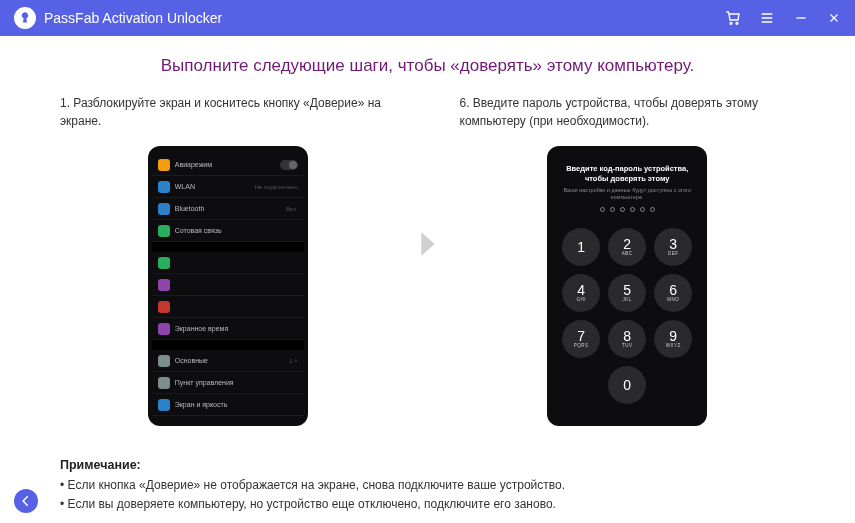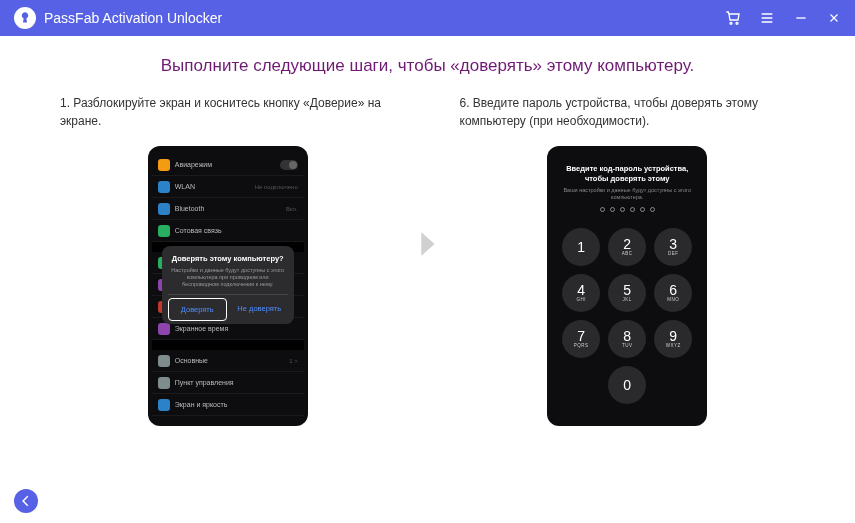--- a/index.html
+++ b/index.html
@@ -138,28 +138,20 @@
               <div class="val">1 &gt;</div>
             </div>
             <div class="row">
               <div class="ic" style="background: rgb(127, 140, 141);"></div>
               <div class="lbl">Пункт управления</div>
             </div>
             <div class="row">
               <div class="ic" style="background: rgb(44, 130, 201);"></div>
               <div class="lbl">Экран и яркость</div>
             </div>
-            <div class="modal">
-              <div class="mt">Доверять этому компьютеру?</div>
-              <div class="md">Настройки и данные будут доступны с этого компьютера при проводном или беспроводном подключении к нему.</div>
-              <div class="btns">
-                <div class="btn trust">Доверять</div>
-                <div class="btn no">Не доверять</div>
-              </div>
-            </div>
           </div>
       </div>
     </div>
     <div class="arrow">
       <svg width="40" height="40" viewBox="0 0 24 24">
           <path d="M8 5l8 7-8 7z"></path>
         </svg>
     </div>
     <div class="step">
       <div class="step-text">6. Введите пароль устройства, чтобы доверять этому компьютеру (при необходимости).</div>
@@ -216,19 +208,26 @@
               <div class="key empty"></div>
               <div class="key">
                 <div class="n">0</div>
               </div>
               <div class="key empty"></div>
             </div>
         </div>
       </div>
     </div>
   </div>
+  <div class="note">
+    <b>Примечание:</b>
+    <ul>
+      <li>Если кнопка «Доверие» не отображается на экране, снова подключите ваше устройство.</li>
+      <li>Если вы доверяете компьютеру, но устройство еще отключено, подключите его заново.</li>
+    </ul>
+  </div>
 </div>
 
 <div class="back">
   <svg width="14" height="14" viewBox="0 0 24 24" fill="none" stroke="#fff" stroke-width="2.5">
       <path d="M15 4l-8 8 8 8"></path>
     </svg>
 </div>
 
 </body></html>

